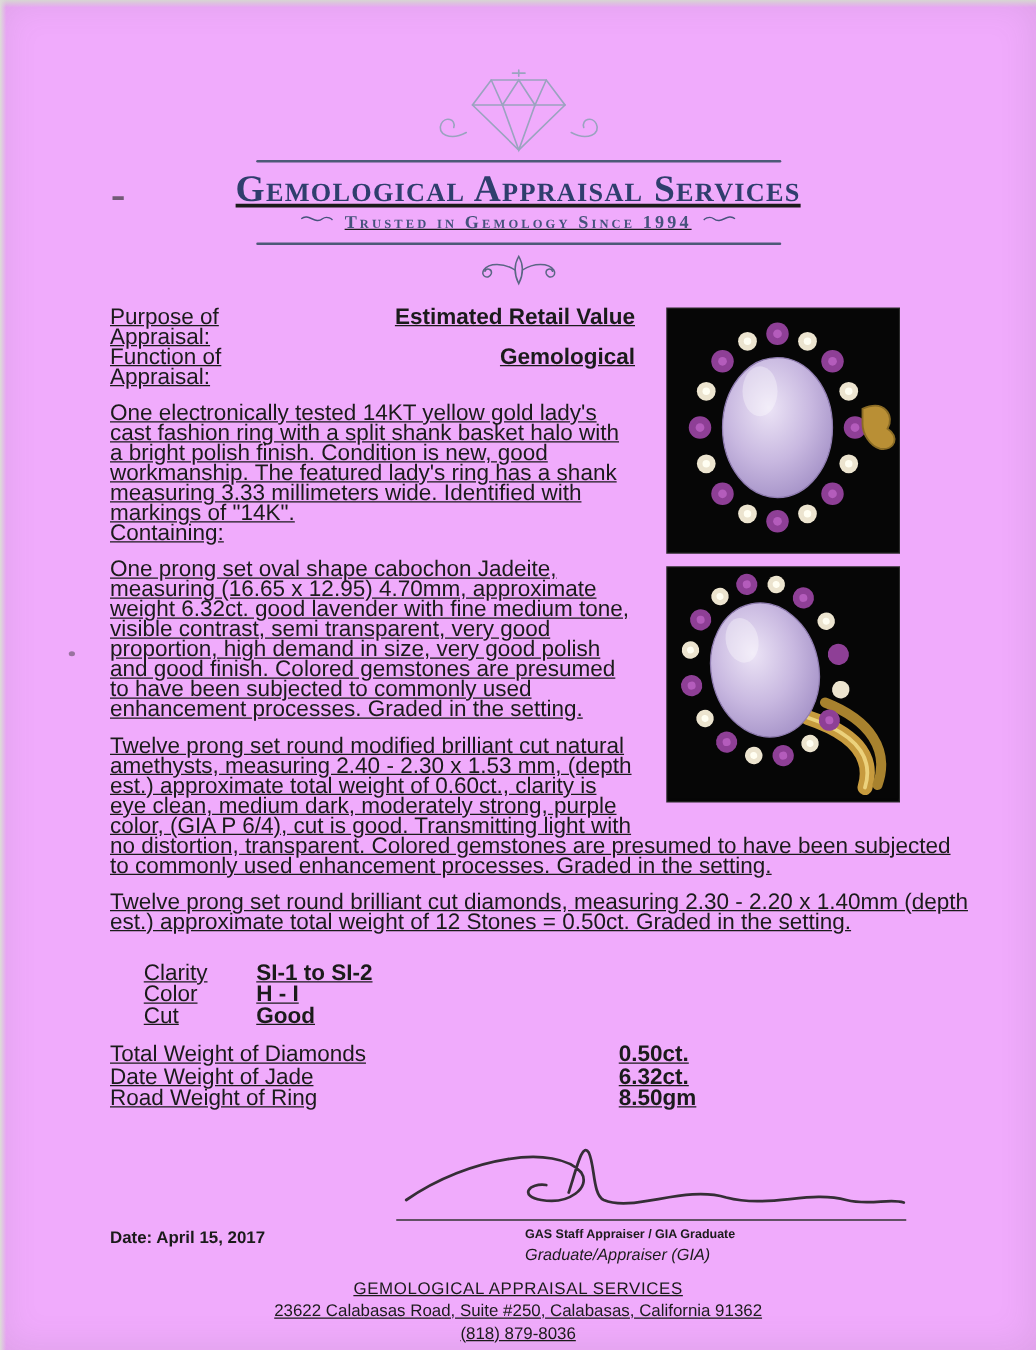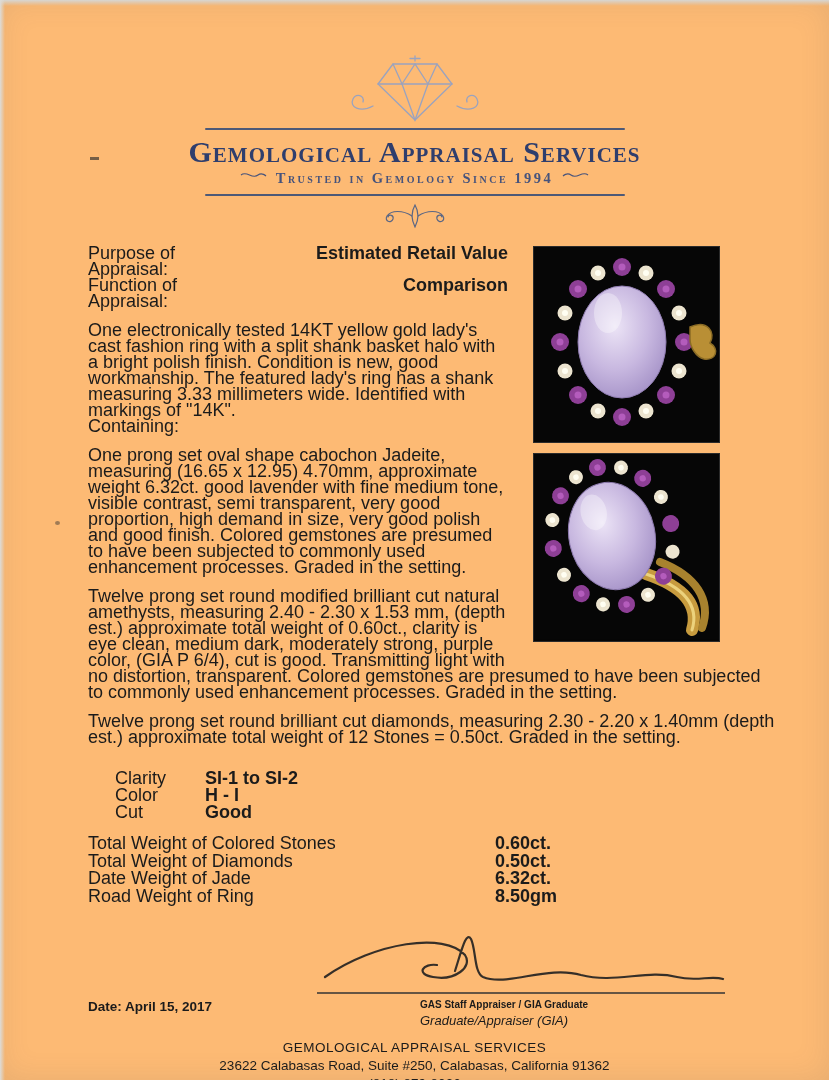--- a/index.html
+++ b/index.html
@@ -1,20 +1,21 @@
 <!DOCTYPE html>
 <html><head>
 <meta charset="utf-8">
 <style>
   html,body { margin:0; padding:0; background:#888; }
   .page {
     position:relative; width:829px; height:1080px; margin:0 auto;
-    background:#fdba74; overflow:hidden;
+    background:#f0abfc; overflow:hidden;
     font-family:"Liberation Sans", sans-serif; color:#1b1b1b;
     box-shadow: inset 0 0 30px rgba(90,90,90,.14);
+    text-decoration: underline;
   }
   .edge-top { position:absolute; top:0; left:0; width:100%; height:6px;
     background:linear-gradient(#d7d6d2, rgba(255,255,255,0)); }
   .edge-left { position:absolute; top:0; left:0; width:5px; height:100%;
     background:linear-gradient(90deg,#dddcd8, rgba(255,255,255,0)); }
   .artifact { position:absolute; background:#2e2e2e; }
   .a1 { left:90px; top:157px; width:9px; height:3px; opacity:.65; }
   .a2 { left:55px; top:521px; width:5px; height:4px; border-radius:50%; opacity:.45; }
 
   
@@ -211,45 +212,41 @@
             <ellipse cx="65" cy="55" rx="13" ry="18" fill="#ffffff" opacity="0.35"></ellipse>
           </g>
         </svg>
       </div>
     </div>
 
     <div class="kv">
       <span class="kv-label">Purpose of Appraisal:</span>
       <span class="kv-value">Estimated Retail Value</span>
       <span class="kv-label">Function of Appraisal:</span>
-      <span class="kv-value">Comparison</span>
+      <span class="kv-value">Gemological</span>
     </div>
 
     <p class="para tight">One electronically tested 14KT yellow gold lady's cast fashion ring with a split shank basket halo with a bright polish finish. Condition is new, good workmanship. The featured lady's ring has a shank measuring 3.33 millimeters wide. Identified with markings of "14K".</p>
     <p class="para">Containing:</p>
     <p class="para">One prong set oval shape cabochon Jadeite, measuring (16.65 x 12.95) 4.70mm, approximate weight 6.32ct. good lavender with fine medium tone, visible contrast, semi transparent, very good proportion, high demand in size, very good polish and good finish. Colored gemstones are presumed to have been subjected to commonly used enhancement processes. Graded in the setting.</p>
     <p class="para">Twelve prong set round modified brilliant cut natural amethysts, measuring 2.40 - 2.30 x 1.53 mm, (depth est.) approximate total weight of 0.60ct., clarity is eye clean, medium dark, moderately strong, purple color, (GIA P 6/4), cut is good. Transmitting light with no distortion, transparent. Colored gemstones are presumed to have been subjected to commonly used enhancement processes. Graded in the setting.</p>
     <p class="para full">Twelve prong set round brilliant cut diamonds, measuring 2.30 - 2.20 x 1.40mm (depth est.) approximate total weight of 12 Stones = 0.50ct. Graded in the setting.</p>
 
     <div class="clear"></div>
 
     <div class="grading">
       <span class="g-label">Clarity</span>
       <span class="g-value">SI-1 to SI-2</span>
       <span class="g-label">Color</span>
       <span class="g-value">H - I</span>
       <span class="g-label">Cut</span>
       <span class="g-value">Good</span>
     </div>
 
     <div class="totals">
-      <div class="t-row">
-        <span class="t-label">Total Weight of Colored Stones</span>
-        <span class="t-value">0.60ct.</span>
-      </div>
       <div class="t-row">
         <span class="t-label">Total Weight of Diamonds</span>
         <span class="t-value">0.50ct.</span>
       </div>
       <div class="t-row">
         <span class="t-label">Date Weight of Jade</span>
         <span class="t-value">6.32ct.</span>
       </div>
       <div class="t-row">
         <span class="t-label">Road Weight of Ring</span>

